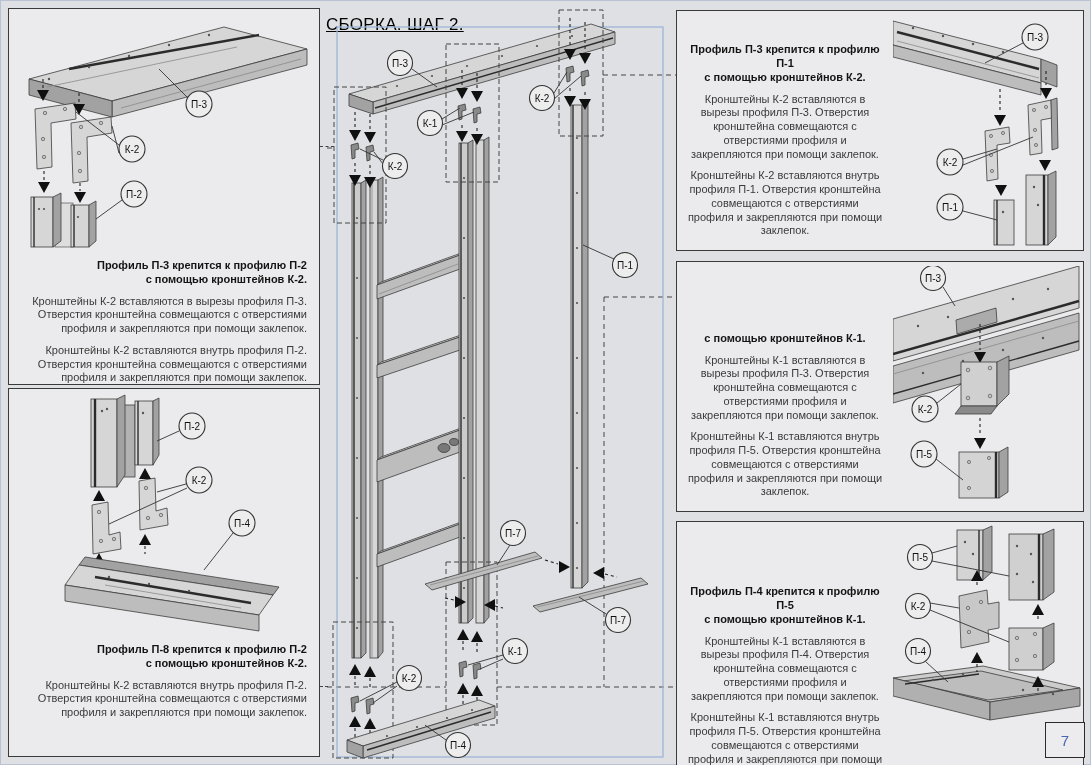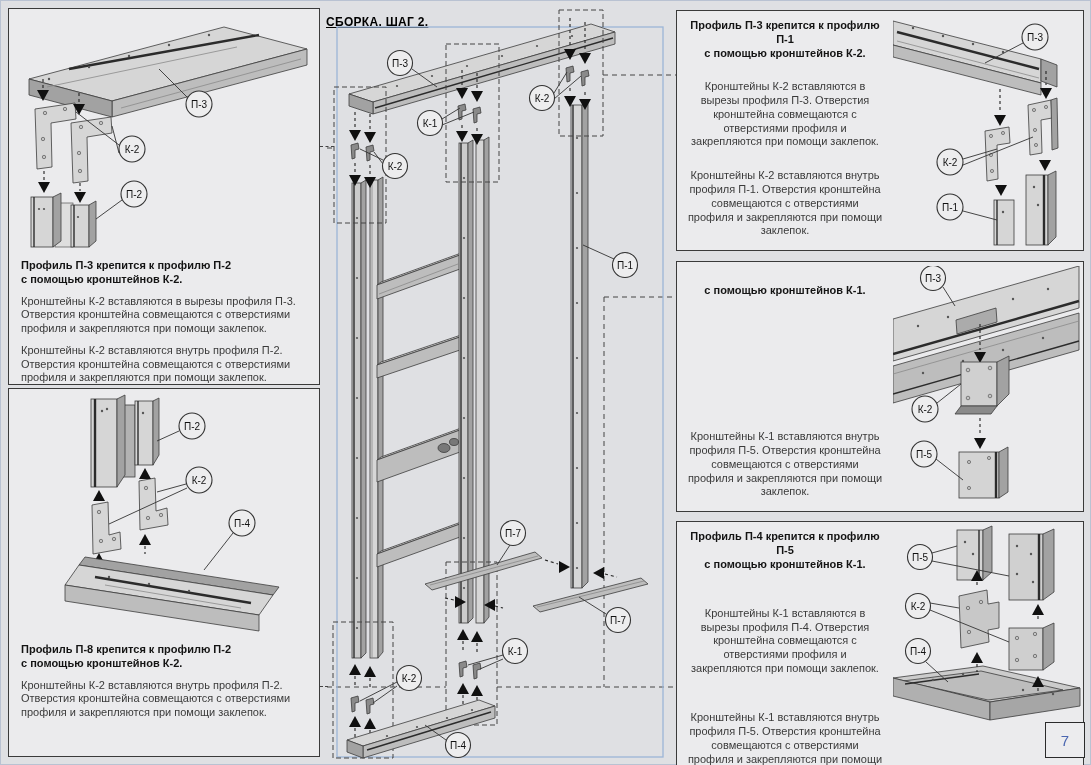--- a/index.html
+++ b/index.html
@@ -1,27 +1,27 @@
 <!DOCTYPE html>
 <html><head>
 <meta charset="utf-8">
 <style>
   html,body{margin:0;padding:0}
   body{width:1091px;height:765px;position:relative;background:#dfe0e3;
        font-family:"Liberation Sans",sans-serif;overflow:hidden}
   .sheet{position:absolute;inset:0;border:1px solid #b9c2d2}
   .panel{position:absolute;background:#ebebed;border:1.3px solid #3a3a3a;box-sizing:border-box}
-  .ptext{text-align:left;color:#3a3a3a;font-size:11px;line-height:1.25;padding:2px 12px}
+  .ptext{text-align:right;color:#3a3a3a;font-size:11px;line-height:1.25;padding:2px 12px}
   .ph{font-weight:bold;color:#141414;margin:4px 0 8px}
   .pp{margin:0 0 8px}
   .rtext{position:absolute;left:0;top:0;width:216px;height:100%;display:flex;flex-direction:column;
-         justify-content:space-between;text-align:center;color:#3a3a3a;font-size:11px;line-height:1.25;
+         justify-content:flex-end;text-align:center;color:#3a3a3a;font-size:11px;line-height:1.25;
          box-sizing:border-box;padding:4px 10px}
   .rdraw{position:absolute}
-  .main-title{position:absolute;left:326px;top:15px;font-size:12px;font-weight:bold;
+  .main-title{position:absolute;left:326px;top:15px;font-size:17px;font-weight:normal;
               text-decoration:underline;color:#000;letter-spacing:.3px}
   .pagenum{position:absolute;left:1045px;top:722px;width:38px;height:34px;border:1.6px solid #2b2b2b;
            background:#ececee;display:flex;align-items:center;justify-content:center;
            font-size:15px;color:#4a66b0;z-index:5}
   .stub{position:absolute;border-top:1.4px dashed #444;height:0}
   
   .sh{stroke:#3c3c3c;stroke-width:.8}
   .f-l{fill:#d6d6d6}.f-m{fill:#bdbdbd}.f-d{fill:#a2a2a2}.f-x{fill:#8a8a8a}.f-bg{fill:#e4e4e6}
   .stripe{stroke:#2b2b2b;stroke-width:2.4;fill:none}
   .stripe2{stroke:#2b2b2b;stroke-width:1.4;fill:none}
@@ -500,20 +500,21 @@
       <circle class="lc" cx="57" cy="192" r="13"></circle>
       <text class="lt" x="57" y="195.5">П-1</text>
     </g>
   </svg>
 </section>
 
 <section class="panel" style="left:676px;top:261px;width:408px;height:251px">
   <div class="rtext">
     <p class="ph"><br>
     <span>с помощью кронштейнов К-1.</span></p>
+    <p class="pp">Кронштейны К-1 вставляются в вырезы профиля П-3. Отверстия кронштейна совмещаются с отверстиями профиля и закрепляются при помощи заклепок.</p>
     <p class="pp">Кронштейны К-1 вставляются внутрь профиля П-5. Отверстия кронштейна совмещаются с отверстиями профиля и закрепляются при помощи заклепок.</p>
   </div>
   <svg class="rdraw" style="left:216px;top:4px" width="190" height="243" viewBox="0 0 190 243">
     <g>
       <polygon class="sh f-l" points="0,53 186,0 186,42 0,95"></polygon>
       <line class="stripe" x1="0" y1="88" x2="186" y2="35"></line>
       <polygon class="sh f-d" points="63,54 103,42 104,56 64,68" style="fill:#ababab"></polygon>
       <polygon class="sh f-m" points="0,100 186,47 186,84 0,137"></polygon>
       <line class="thin" x1="0" y1="108" x2="186" y2="55"></line>
       <line class="stripe2" x1="0" y1="128" x2="186" y2="75"></line>

